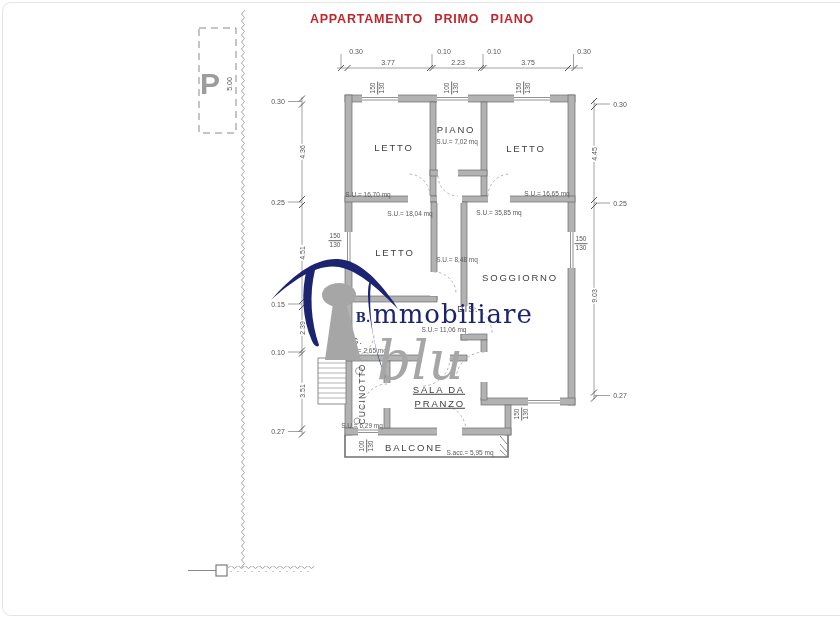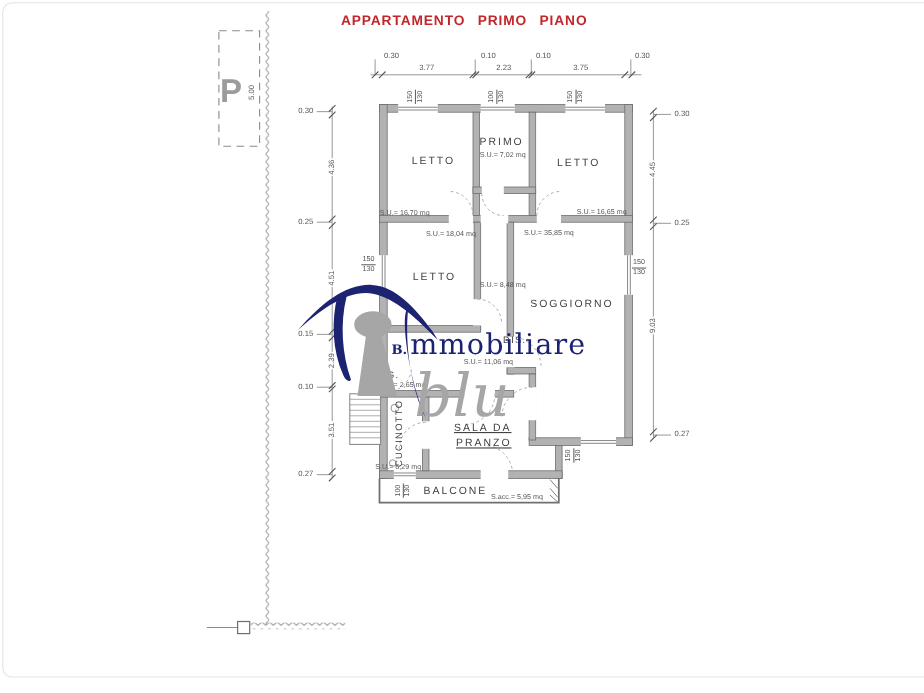--- a/index.html
+++ b/index.html
@@ -180,21 +180,21 @@
   </svg>
 
   <div class="labels">
     <div class="t title c" style="left:422px;top:19px">APPARTAMENTO PRIMO PIANO</div>
 
     <div class="t pletter c" style="left:210px;top:84px">P</div>
     <div class="t dim cr" style="left:229px;top:84px">5.00</div>
 
     <div class="t room c" style="left:394px;top:147px">LETTO</div>
     <div class="t area c" style="left:368px;top:194px">S.U.= 16,70 mq</div>
-    <div class="t room c" style="left:456px;top:129px">PRIMO</div>
+    <div class="t room c" style="left:456px;top:129px">PIANO</div>
     <div class="t area c" style="left:457px;top:141px">S.U.= 7,02 mq</div>
     <div class="t room c" style="left:526px;top:148px">LETTO</div>
     <div class="t area c" style="left:547px;top:193px">S.U.= 16,65 mq</div>
     <div class="t room c" style="left:395px;top:252px">LETTO</div>
     <div class="t area c" style="left:410px;top:213px">S.U.= 18,04 mq</div>
     <div class="t area c" style="left:457px;top:259px">S.U.= 8,48 mq</div>
     <div class="t room c" style="left:520px;top:277px">SOGGIORNO</div>
     <div class="t area c" style="left:499px;top:212px">S.U.= 35,85 mq</div>
     <div class="t room small c" style="left:468px;top:309px">DIS.</div>
     <div class="t area c" style="left:444px;top:329px">S.U.= 11,06 mq</div>

